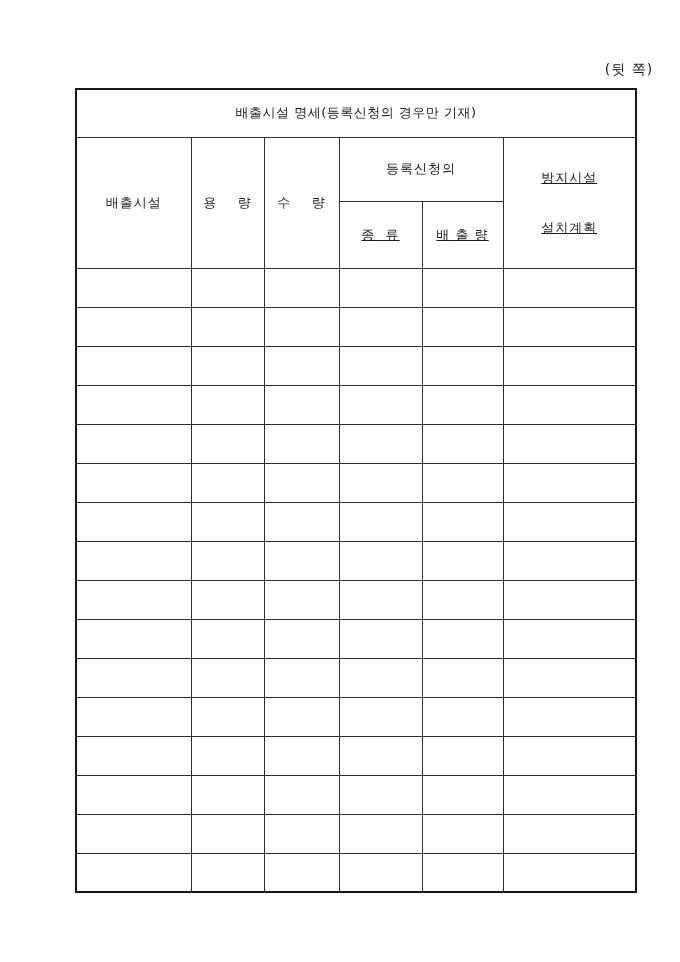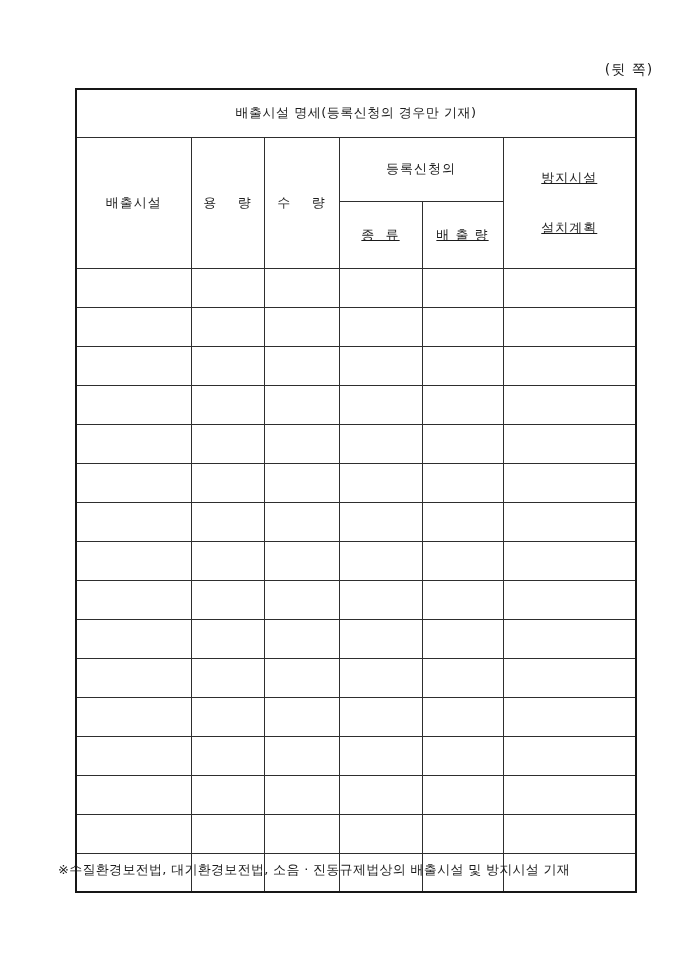--- a/index.html
+++ b/index.html
@@ -224,15 +224,14 @@
           <td></td>
           <td></td>
           <td></td>
           <td></td>
           <td></td>
           <td></td>
         </tr>
       </tbody>
   </table>
 
-  <div class="footnote">※수질환경보전법, 대기환경보전법, 소음 · 진동규제법상의 배출시설 및 방지시설 기재</div>
 
 </div>
 
 </body></html>

